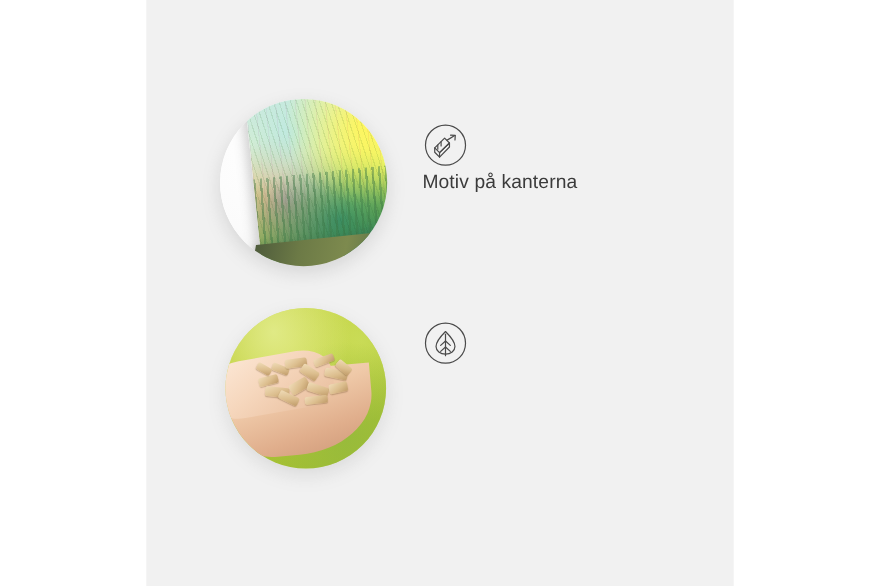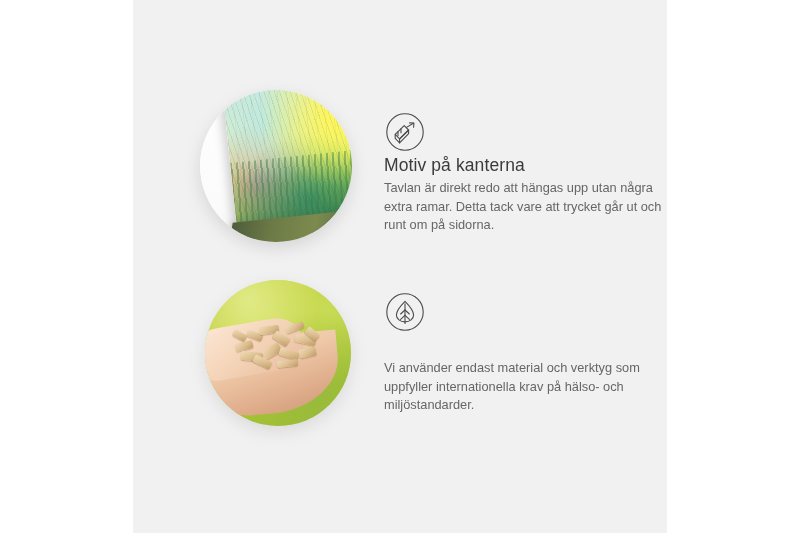--- a/index.html
+++ b/index.html
@@ -225,21 +225,20 @@
           <path d="M14.6 26.8 L23.6 18.0 L23.6 21.6 L14.6 30.8"></path>
           <path d="M13.0 19.8 L13.0 23.6"></path>
           <path d="M16.0 16.9 L16.0 20.7"></path>
           <path d="M21.5 15.4 L28.4 11.2"></path>
           <path d="M24.6 10.9 L28.9 11.0 L28.6 15.2"></path>
         </svg>
       </div>
 
       <div class="feat-title" style="left:251px; top:155px;">Motiv på kanterna</div>
 
-      <div class="feat-desc" style="left:251px; top:179px;">Tavlan är direkt redo att hängas upp utan några extra ramar. Detta tack vare att trycket går ut och runt om på sidorna.</div>
     </div>
 
     <div class="feature feature-2">
 
       <div class="media-circle media-2" style="top:90px;">
         <div class="meadow-blur"></div>
         <div class="hand-lower"></div>
         <div class="hand-upper"></div>
         <div class="chips">
           <div class="chip" style="left:2px;  top:18px; width:18px; height:8px;  transform:rotate(-14deg);"></div>
@@ -265,17 +264,16 @@
           <path d="M20 9.4 C14.2 15.2 11.4 19.4 11.4 23.0 C11.4 26.9 15.2 29.9 20 29.9 C24.8 29.9 28.6 26.9 28.6 23.0 C28.6 19.4 25.8 15.2 20 9.4 Z"></path>
           <path d="M20 11.8 L20 31.4"></path>
           <path d="M20 18.0 L15.6 22.0"></path>
           <path d="M20 18.0 L24.4 22.0"></path>
           <path d="M20 23.4 L15.6 27.4"></path>
           <path d="M20 23.4 L24.4 27.4"></path>
         </svg>
       </div>
 
 
-      <div class="feat-desc" style="left:251px; top:169px; width:268px;">Vi använder endast material och verktyg som uppfyller internationella krav på hälso- och miljöstandarder.</div>
     </div>
 
   </div>
 </div>
 
 </body></html>

